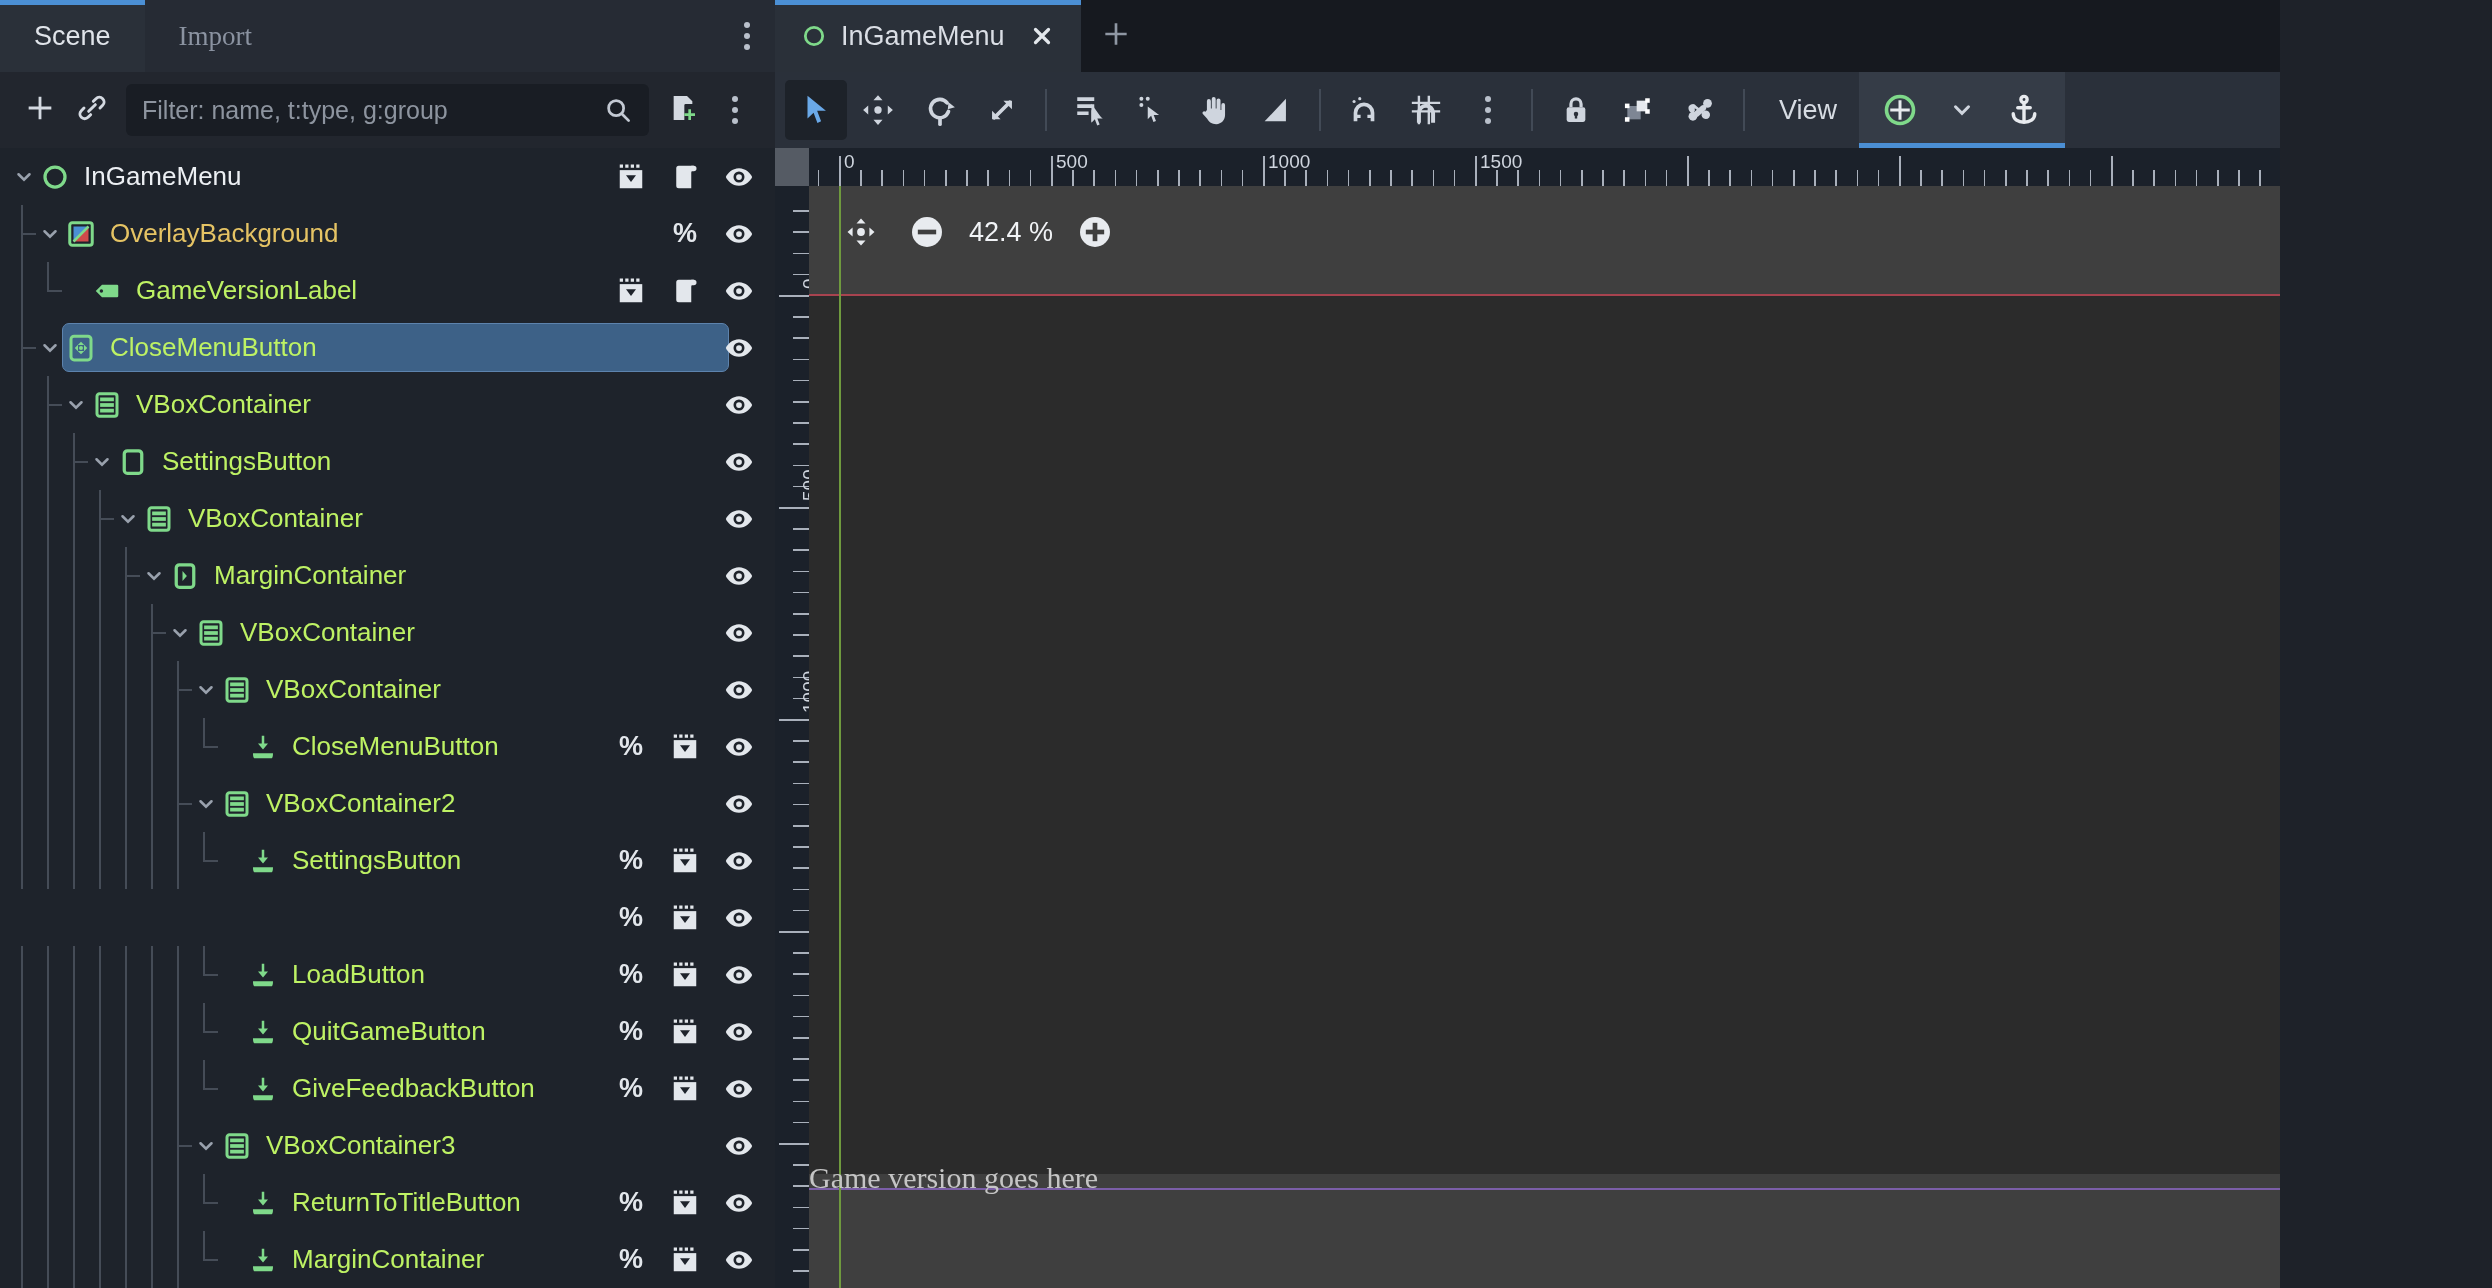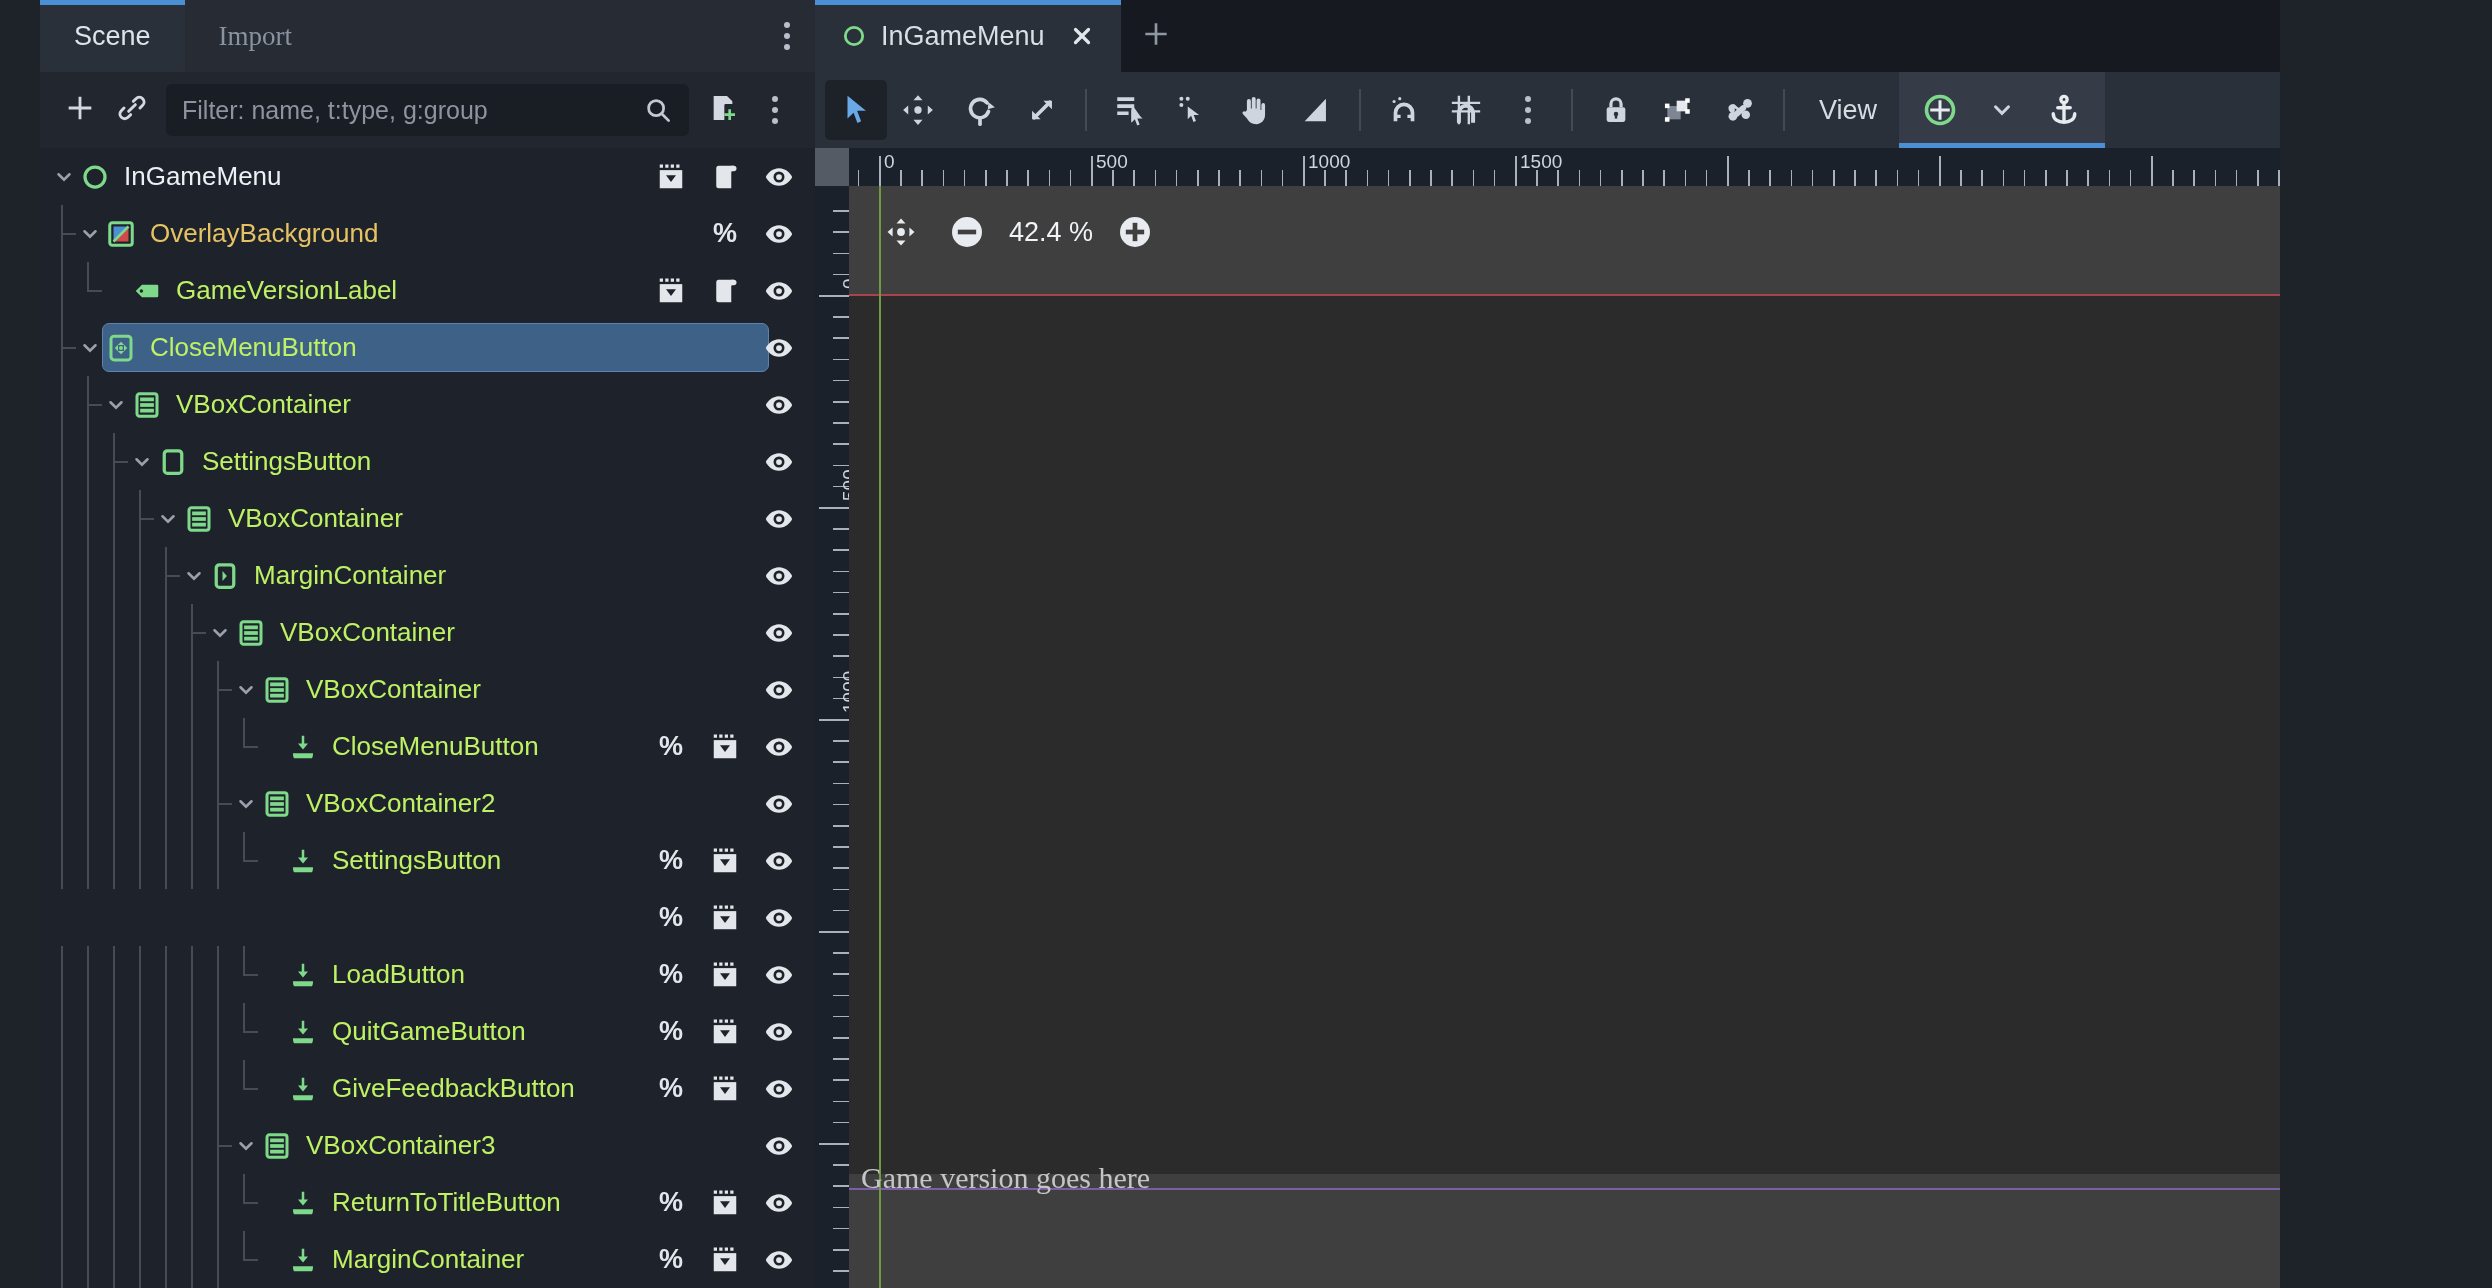--- a/index.html
+++ b/index.html
@@ -2,21 +2,21 @@
 <html><head>
 <meta charset="utf-8">
 <style>
   * { margin:0; padding:0; box-sizing:border-box; }
   html, body {
     width:2492px; height:1288px;
     background:#1e2229;
     font-family:"Liberation Sans", sans-serif;
     overflow:hidden;
   }
-  .app { position:relative; width:2280px; height:1288px; display:flex;padding-left:40px; }
+  .app { position:relative; width:2280px; height:1288px; display:flex; }
 
   
   .dock { width:775px; height:1288px; background:#22262e; position:relative; flex:0 0 775px; }
 
   .dock-tabs { height:72px; display:flex; align-items:stretch; background:#1b1f26; position:relative; }
   .dock-tab {
     display:flex; align-items:center; padding:0 34px;
     font-size:27px; color:#8b93a1; position:relative;
   }
   .dock-tab.active { background:#2a3039; color:#e0e4ea; }
@@ -1291,21 +1291,21 @@
             <div class="gm-gap"></div>
             <div class="gm-btn" style="height:52px;margin-bottom:6px;">
               <div><span>Return to Title</span></div>
             </div>
             <div class="gm-btn" style="height:52px;margin-bottom:0px;">
               <div><span>Quit Game</span></div>
             </div>
           </div>
       </div>
 
-      <div class="version-label" style="left:12px; top:975px;">Game version goes here</div>
+      <div class="version-label" style="left:0; top:975px;">Game version goes here</div>
 
       <div class="anchor-h" style="left:1614px; top:81px;">
         <svg width="70" height="36" viewBox="0 0 70 36">
           <path d="M8 8 L30 26" stroke="#7fd98a" stroke-width="13" stroke-linecap="round" fill="none"></path>
           <path d="M62 8 L40 26" stroke="#7fd98a" stroke-width="13" stroke-linecap="round" fill="none"></path>
         </svg>
       </div>
       <div class="anchor-h" style="left:1614px; top:1012px;">
         <svg width="70" height="36" viewBox="0 0 70 36">
           <path d="M8 28 L30 10" stroke="#7fd98a" stroke-width="13" stroke-linecap="round" fill="none"></path>

